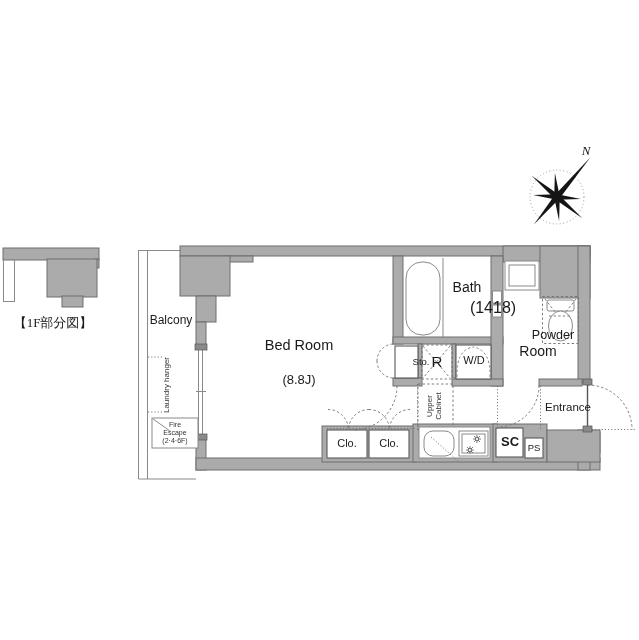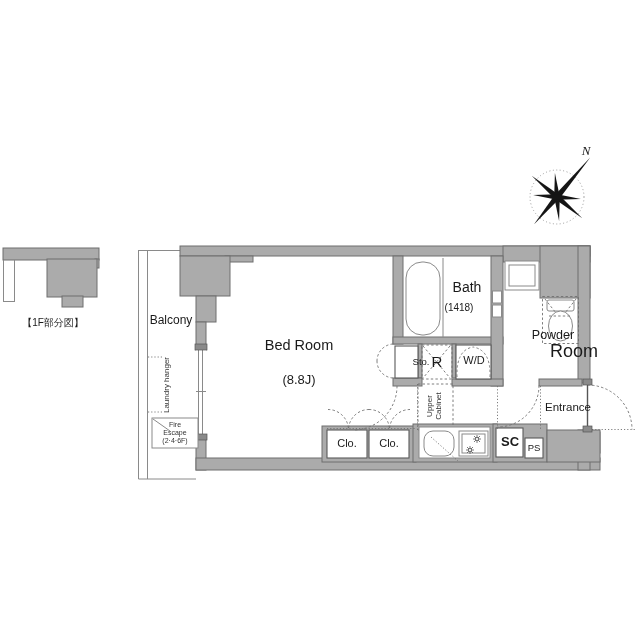--- a/index.html
+++ b/index.html
@@ -156,42 +156,42 @@
       <path class="dot" d="M592,429.5 H636"></path>
     </g>
 
     <g>
       <path d="M587.5,385 V428" stroke="#555" stroke-width="1.4" fill="none"></path>
       <rect class="jamb" x="583" y="379" width="9" height="6"></rect>
       <rect class="jamb" x="583" y="426" width="9" height="6"></rect>
     </g>
   </svg>
 
-  <div class="lbl" style="left:53px;top:323px;font-size:10px;font-family:Liberation Sans, sans-serif;">【1F部分図】</div>
+  <div class="lbl" style="left:53px;top:323px;font-size:13px;font-family:Liberation Serif, serif;">【1F部分図】</div>
 
   <div class="lbl north" style="left:586px;top:151px;font-size:13px;">N</div>
 
   <div class="lbl" style="left:171px;top:320px;font-size:12px;">Balcony</div>
 
   <div class="lbl rot" style="left:167px;top:385px;font-size:8px;color:#333;">Laundry hanger</div>
 
   <div class="lbl" style="left:175px;top:433px;font-size:7px;line-height:1.15;color:#333;">
     <span style="display:block;">Fire</span>
     <span style="display:block;">Escape</span>
     <span style="display:block;">(2·4·6F)</span>
   </div>
 
   <div class="lbl" style="left:299px;top:346px;font-size:14.5px;">Bed Room</div>
   <div class="lbl" style="left:299px;top:364px;font-size:13px;margin-top:16px;">(8.8J)</div>
 
   <div class="lbl" style="left:467px;top:288px;font-size:14px;">Bath</div>
-  <div class="lbl" style="left:459px;top:308px;font-size:10px;text-align:right;">(1418)</div>
+  <div class="lbl" style="left:493px;top:308px;font-size:16px;text-align:right;">(1418)</div>
 
   <div class="lbl" style="left:538px;top:336px;font-size:12.5px;padding-left:30px;">Powder</div>
-  <div class="lbl" style="left:538px;top:352px;font-size:18px;margin-left:36px;">Room</div>
+  <div class="lbl" style="left:538px;top:352px;font-size:14px;">Room</div>
 
   <div class="lbl" style="left:568px;top:407px;font-size:11.5px;">Entrance</div>
 
   <div class="lbl" style="left:406px;top:362px;font-size:9.5px;padding-left:30px;">Sto.</div>
   <div class="lbl" style="left:437px;top:362px;font-size:15px;">R</div>
   <div class="lbl" style="left:474px;top:361px;font-size:11px;">W/D</div>
 
   <div class="lbl rot" style="left:435px;top:406px;font-size:8px;color:#333;">
     <span style="display:block;">Upper</span>
     <span style="display:block;">Cabinet</span>

